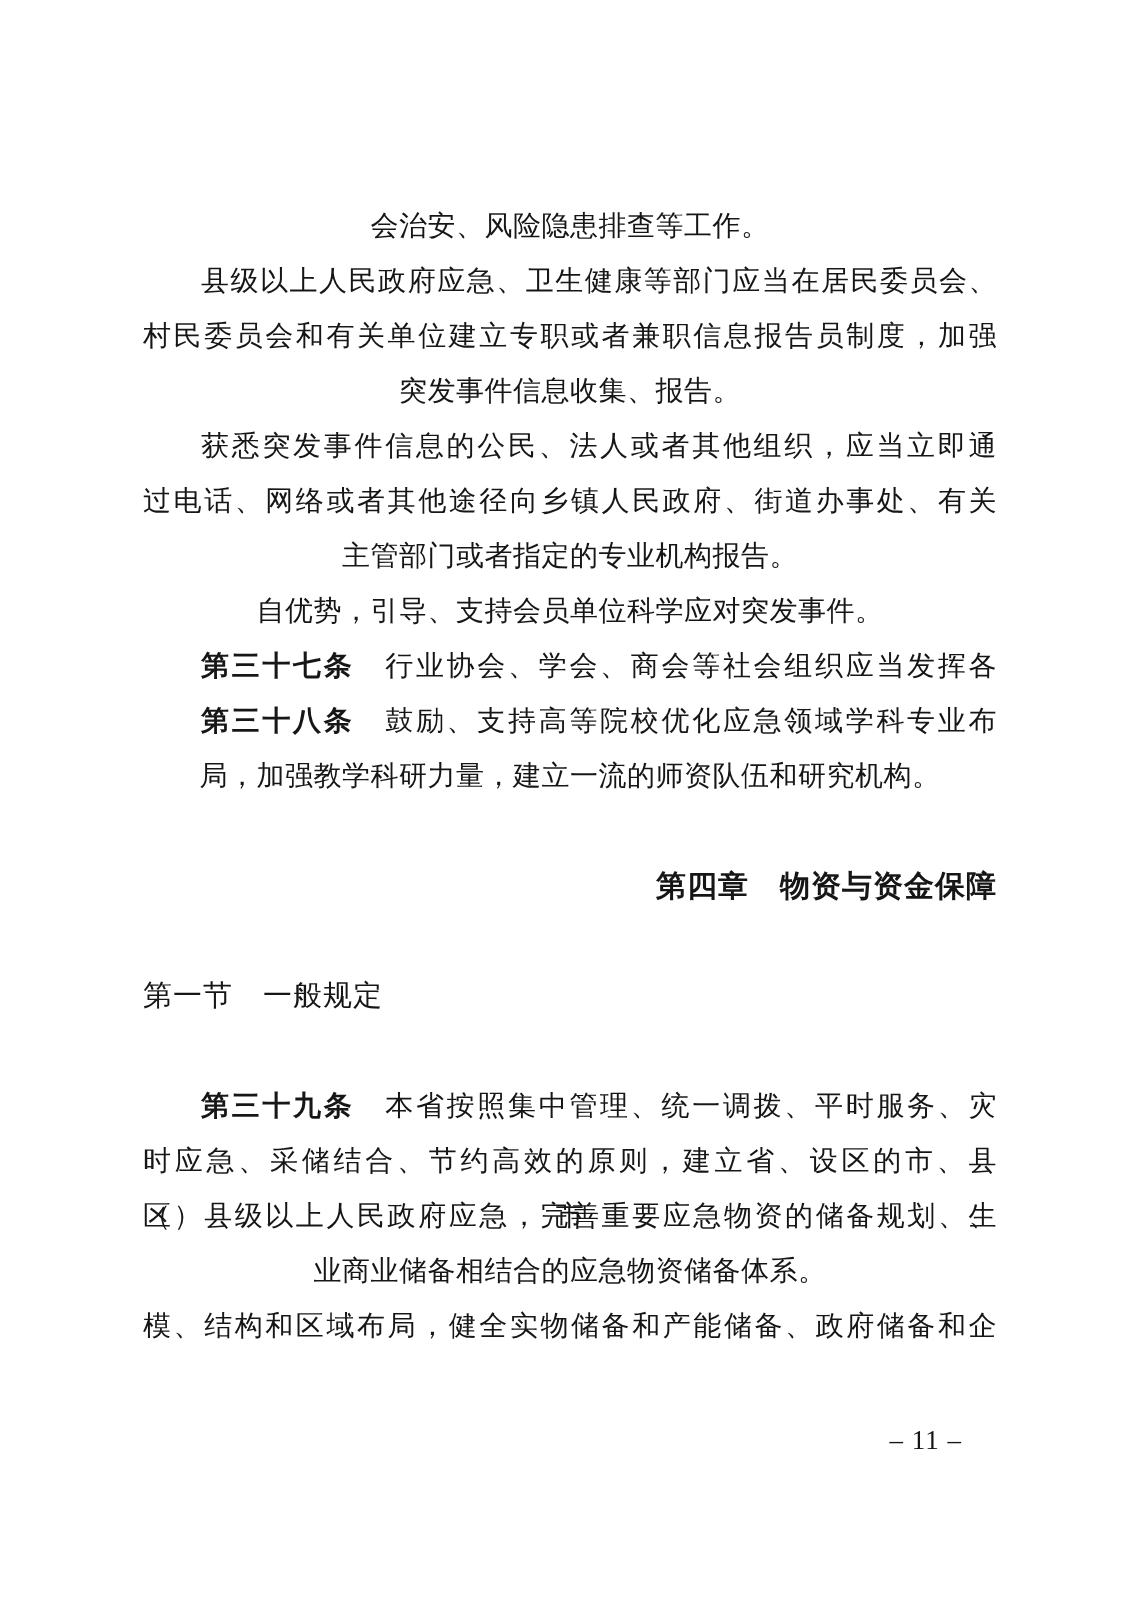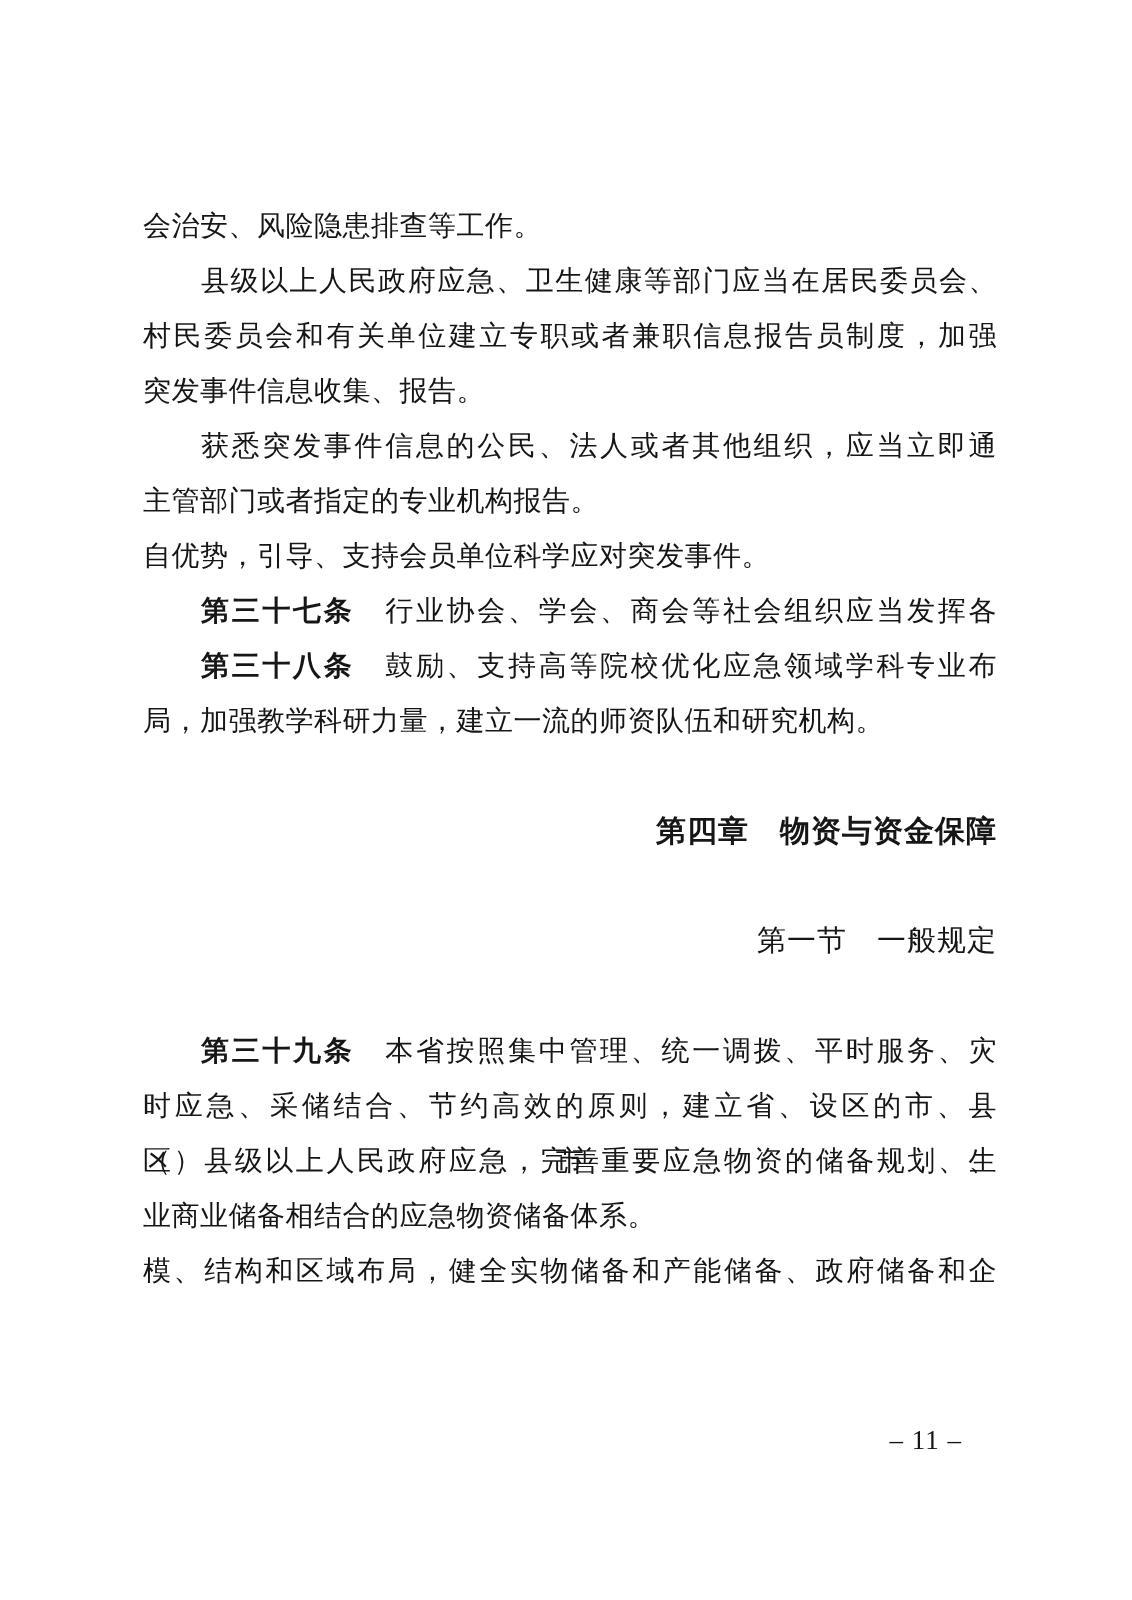--- a/index.html
+++ b/index.html
@@ -20,20 +20,21 @@
     position: absolute;
     left: 143px;
     top: 198px;
     width: 854px;
   }
   .line {
     height: 55px;
     line-height: 55px;
     font-size: 28px;
     letter-spacing: 0.5px;
+    text-align: center;
   }
   .blank {
     height: 55px;
   }
   .justify {
     text-align: justify;
     text-align-last: justify;
     text-justify: inter-character;
   }
   .indent {
@@ -44,21 +45,21 @@
     font-weight: 700;
   }
   .chapter {
     text-align: right;
     font-family: "Liberation Sans", sans-serif;
     font-weight: 700;
     font-size: 30px;
     letter-spacing: 1px;
   }
   .section {
-    text-align: right;
+    text-align: left;
     font-size: 29px;
     letter-spacing: 1px;
   }
   .page-number {
     position: absolute;
     top: 1423px;
     right: 170px;
     font-size: 27px;
     line-height: 34px;
     letter-spacing: 1px;
@@ -69,20 +70,21 @@
 </head>
 <body>
 
 <div class="page">
   <div class="content" id="content">
       <div class="line body">会治安、风险隐患排查等工作。</div>
       <div class="line body justify indent">县级以上人民政府应急、卫生健康等部门应当在居民委员会、</div>
       <div class="line body justify">村民委员会和有关单位建立专职或者兼职信息报告员制度，加强</div>
       <div class="line body">突发事件信息收集、报告。</div>
       <div class="line body justify indent">获悉突发事件信息的公民、法人或者其他组织，应当立即通</div>
+      <div class="line body justify">过电话、网络或者其他途径向乡镇人民政府、街道办事处、有关</div>
       <div class="line body">主管部门或者指定的专业机构报告。</div>
       <div class="line body">自优势，引导、支持会员单位科学应对突发事件。</div>
       <div class="line body justify indent"><span class="art">第三十七条</span>　行业协会、学会、商会等社会组织应当发挥各</div>
       <div class="line body justify indent"><span class="art">第三十八条</span>　鼓励、支持高等院校优化应急领域学科专业布</div>
       <div class="line body">局，加强教学科研力量，建立一流的师资队伍和研究机构。</div>
       <div class="blank"></div>
       <div class="line chapter">第四章　物资与资金保障</div>
       <div class="blank"></div>
       <div class="line section">第一节　一般规定</div>
       <div class="blank"></div>

